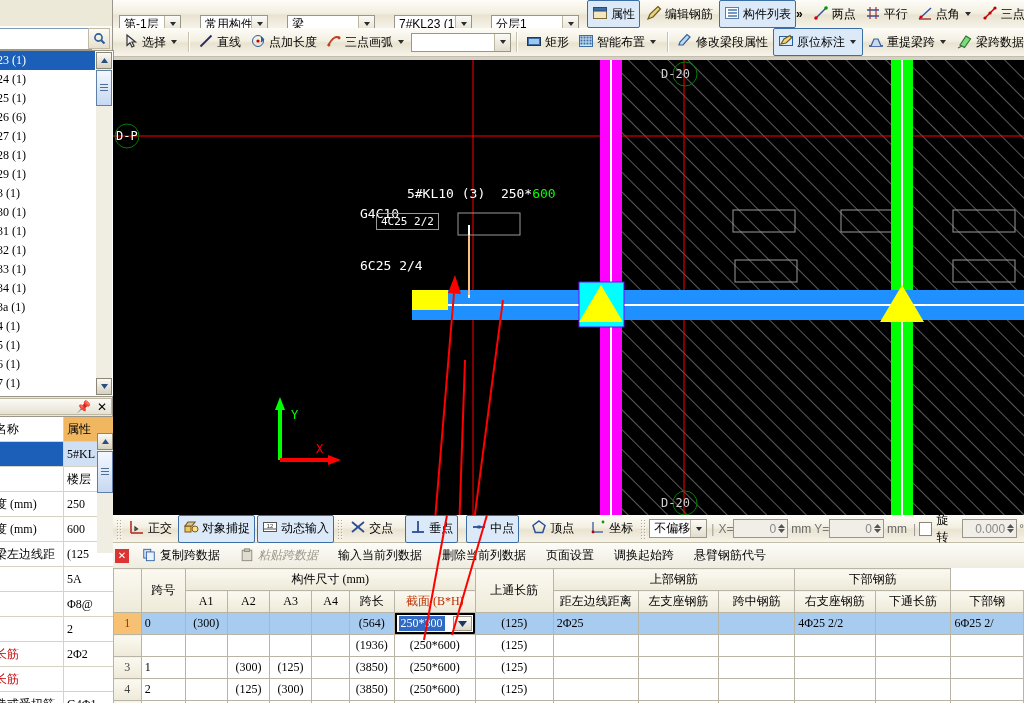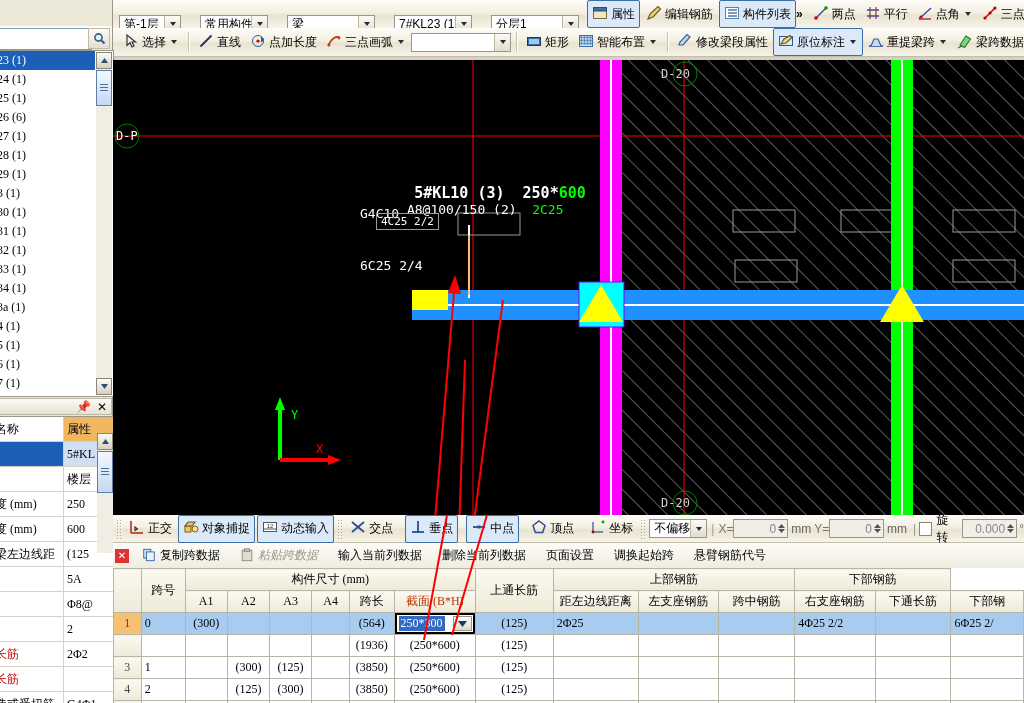--- a/index.html
+++ b/index.html
@@ -60,21 +60,21 @@
   .prow.hdr .pname{background:#fff;font-weight:normal;}
   .prow.hdr .pval{background:#f0b660;color:#000;}
   .prow.selrow .pname{background:#1c5fb8;color:#fff;}
   .prow.selrow .pval{background:#cfe0f5;}
   .pname.red{color:#c00000;}
   #propscroll{position:absolute;right:0;top:16px;width:16px;height:120px;background:#f0eee2;}
 
   
   #cad{position:absolute;left:113px;top:60px;width:911px;height:455px;background:#000;overflow:hidden;}
   #cadtext{position:absolute;color:#fff;font-family:"DejaVu Sans Mono","Liberation Mono",monospace;
-           font-size:15px;line-height:17px;white-space:pre;font-weight:bold;}
+           font-size:13px;line-height:17px;white-space:pre;}
 
   
   #statusbar{left:113px;top:515px;width:911px;height:27px;}
   #menubar2{position:absolute;left:113px;top:543px;width:911px;height:25px;
             background:linear-gradient(to bottom,#fdfcf7,#efece0);border-bottom:1px solid #c9c3b0;
             display:flex;align-items:center;}
   .m2{padding:0 10px;font-size:12px;white-space:nowrap;cursor:default;}
   .m2.dis{color:#9a9689;font-style:italic;}
 
   #gridwrap{position:absolute;left:113px;top:568px;width:911px;height:135px;background:#fff;overflow:hidden;}
@@ -483,23 +483,20 @@
         <line x1="335" y1="660" x2="390" y2="240"></line>
       </g>
       <polygon points="342,215 348,234 335,233" fill="#ff0000"></polygon>
 
       <line x1="356" y1="165" x2="356" y2="238" stroke="#ffffff" stroke-width="2"></line>
       <line x1="356" y1="175" x2="356" y2="235" stroke="#ff7f00" stroke-width="1"></line>
     </svg>
 
     <div id="cadtext" style="left:247px;top:108px;">
       <span>5#KL10 (3)  250*</span><span style="color:#00ff00">600</span>
-    </div>
-    <div id="cadtext2" style="position:absolute;left:247px;top:127px;color:#fff;font-family:'DejaVu Sans Mono','Liberation Mono',monospace;font-size:13px;white-space:pre;">
-      <span>A8@100/150 (2)  </span><span style="color:#00ff00">2C25</span>
     </div>
     <div style="position:absolute;left:247px;top:146px;color:#fff;font-family:'DejaVu Sans Mono','Liberation Mono',monospace;font-size:13px;">G4C10</div>
     <div style="position:absolute;left:263px;top:153px;color:#fff;font-family:'DejaVu Sans Mono','Liberation Mono',monospace;font-size:11px;border:1px solid #9a9a9a;padding:1px 4px;">4C25  2/2</div>
     <div style="position:absolute;left:247px;top:198px;color:#fff;font-family:'DejaVu Sans Mono','Liberation Mono',monospace;font-size:13px;">6C25  2/4</div>
 
     <div style="position:absolute;left:3px;top:69px;color:#fff;font-family:'DejaVu Sans Mono',monospace;font-size:12px;">D-P</div>
     <div style="position:absolute;left:548px;top:7px;color:#d0d0d0;font-family:'DejaVu Sans Mono',monospace;font-size:12px;">D-20</div>
     <div style="position:absolute;left:548px;top:436px;color:#d0d0d0;font-family:'DejaVu Sans Mono',monospace;font-size:12px;">D-20</div>
     <div style="position:absolute;left:178px;top:348px;color:#00ff00;font-size:12px;font-family:'DejaVu Sans Mono',monospace;">Y</div>
     <div style="position:absolute;left:203px;top:382px;color:#ff0000;font-size:12px;font-family:'DejaVu Sans Mono',monospace;">X</div>

